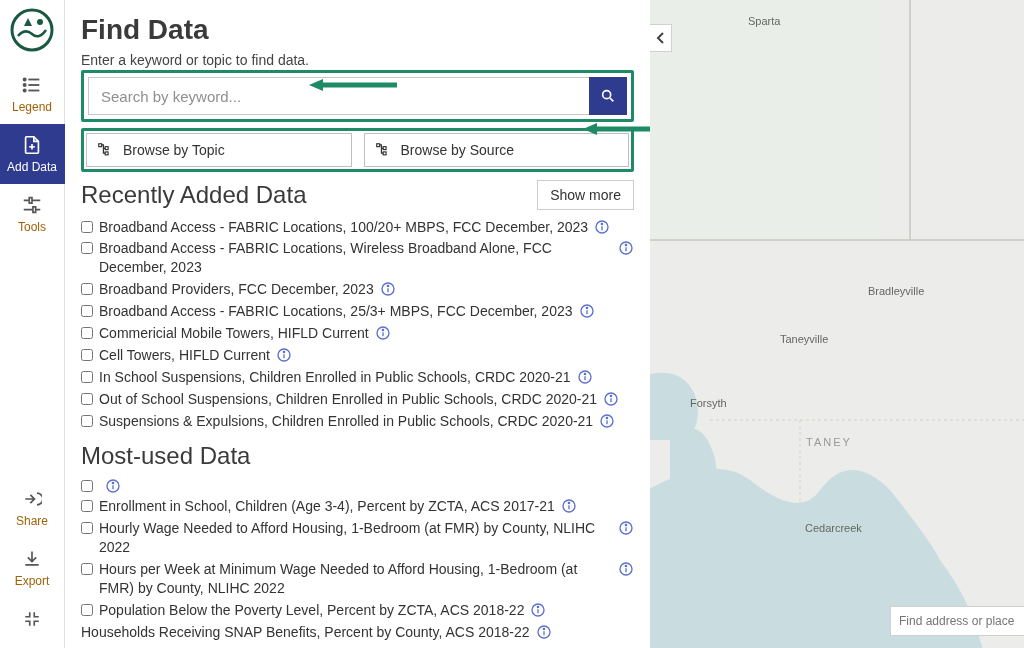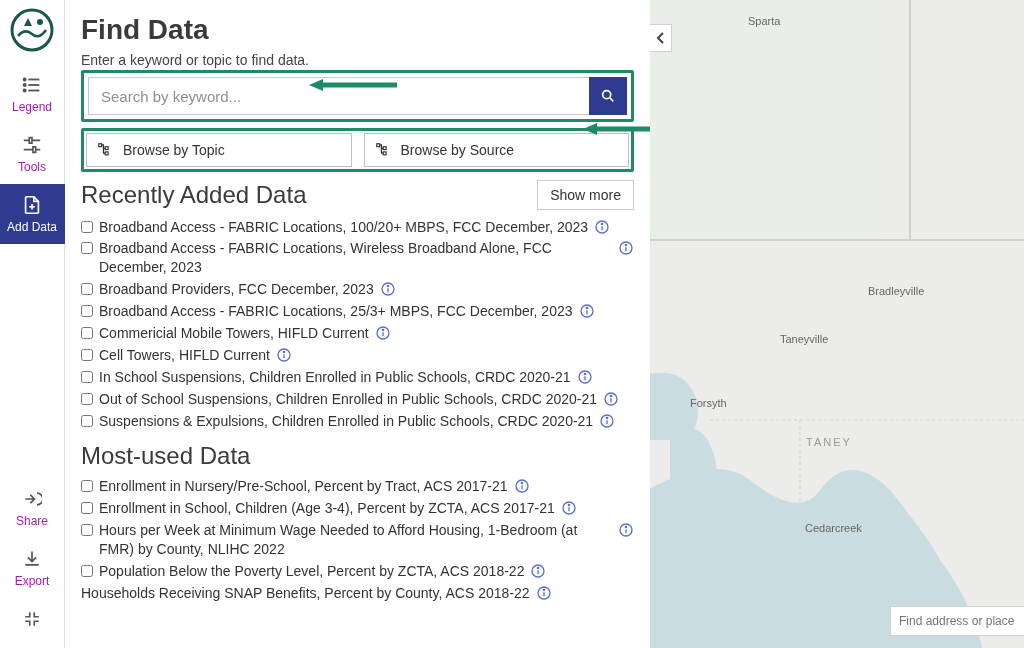--- a/index.html
+++ b/index.html
@@ -12,21 +12,21 @@
   position: absolute; left: 0; top: 0; width: 65px; height: 100%;
   background: #fff; border-right: 1px solid #e0e0e0;
   display: flex; flex-direction: column; align-items: center;
 }
 .logo {
   width: 44px; height: 44px; margin-top: 8px; margin-bottom: 12px;
 }
 .nav-item {
   width: 65px; padding: 10px 0 10px 0;
   display: flex; flex-direction: column; align-items: center; justify-content: center;
-  font-size: 12px; color: #a21caf; cursor: pointer;
+  font-size: 12px; color: #a16207; cursor: pointer;
 }
 .nav-item.active { background: #2f3b8f; color: #fff; }
 .nav-item .nav-icon { width: 22px; height: 22px; margin-bottom: 4px; display:flex; align-items:center; justify-content:center; }
 .nav-spacer { flex: 1; }
 .panel {
   position: absolute; left: 65px; top: 0; width: 585px; height: 100%;
   background: #fff; padding: 14px 16px 0 16px;
   overflow: hidden;
 }
 .panel h1.find-data { font-size: 28px; font-weight: 600; color: #3a3a3a; margin-bottom: 6px; }
@@ -114,40 +114,40 @@
           <line x1="8" y1="12" x2="20" y2="12"></line>
           <line x1="8" y1="18" x2="20" y2="18"></line>
         <circle cx="4" cy="6" r="1.2" fill="#555"></circle>
           <circle cx="4" cy="12" r="1.2" fill="#555"></circle>
           <circle cx="4" cy="18" r="1.2" fill="#555"></circle>
       </svg>
     </span>
     <span>Legend</span>
   </div>
 
-  <div class="nav-item">
-    <span class="nav-icon">
-      <svg width="22" height="22" viewBox="0 0 24 24" fill="none" stroke="#555" stroke-width="1.8">
-        <path d="M3 7 L9 7 M9 7 L9 4 L12 4 L12 10 L9 10 Z M12 7 L21 7"></path>
-        <path d="M3 17 L13 17 M13 17 L13 14 L16 14 L16 20 L13 20 Z M16 17 L21 17"></path>
-      </svg>
-    </span>
-    <span>Tools</span>
-  </div>
-
   <div class="nav-item active">
     <span class="nav-icon">
       <svg width="22" height="22" viewBox="0 0 24 24" fill="none" stroke="#fff" stroke-width="1.8">
         <path d="M14 3 H6 A1 1 0 0 0 5 4 V20 A1 1 0 0 0 6 21 H18 A1 1 0 0 0 19 20 V8 Z"></path>
         <path d="M14 3 V8 H19"></path>
         <line x1="12" y1="11" x2="12" y2="17"></line>
           <line x1="9" y1="14" x2="15" y2="14"></line>
       </svg>
     </span>
     <span>Add Data</span>
+  </div>
+
+  <div class="nav-item">
+    <span class="nav-icon">
+      <svg width="22" height="22" viewBox="0 0 24 24" fill="none" stroke="#555" stroke-width="1.8">
+        <path d="M3 7 L9 7 M9 7 L9 4 L12 4 L12 10 L9 10 Z M12 7 L21 7"></path>
+        <path d="M3 17 L13 17 M13 17 L13 14 L16 14 L16 20 L13 20 Z M16 17 L21 17"></path>
+      </svg>
+    </span>
+    <span>Tools</span>
   </div>
 
   <div class="nav-spacer"></div>
 
   <div class="nav-item">
     <span class="nav-icon">
       <svg width="20" height="20" viewBox="0 0 24 24" fill="none" stroke="#555" stroke-width="2">
         <path d="M4 12 L14 12 M10 7 L15 12 L10 17 M18 5 A4 4 0 0 1 18 19"></path>
       </svg>
     </span>
@@ -313,30 +313,38 @@
           </svg></span>
       </div>
     </div>
 
   <div class="section-head" style="margin-top:10px;">
     <h2>Most-used Data</h2>
   </div>
   <div class="data-list" id="mostused-list">
       <div class="data-row">
         <input type="checkbox" style="">
-        <span class="label">Enrollment in Nursery/Pre-School, Percent by Tract, ACS 2017-21</span>
         <span class="info-icon"><svg width="16" height="16" viewBox="0 0 24 24" fill="none" stroke="#5a6fcf" stroke-width="2">
             <circle cx="12" cy="12" r="9"></circle>
             <line x1="12" y1="11" x2="12" y2="17"></line>
             <circle cx="12" cy="7.5" r="1" fill="#5a6fcf"></circle>
           </svg></span>
       </div>
       <div class="data-row">
         <input type="checkbox" style="">
         <span class="label">Enrollment in School, Children (Age 3-4), Percent by ZCTA, ACS 2017-21</span>
+        <span class="info-icon"><svg width="16" height="16" viewBox="0 0 24 24" fill="none" stroke="#5a6fcf" stroke-width="2">
+            <circle cx="12" cy="12" r="9"></circle>
+            <line x1="12" y1="11" x2="12" y2="17"></line>
+            <circle cx="12" cy="7.5" r="1" fill="#5a6fcf"></circle>
+          </svg></span>
+      </div>
+      <div class="data-row">
+        <input type="checkbox" style="">
+        <span class="label">Hourly Wage Needed to Afford Housing, 1-Bedroom (at FMR) by County, NLIHC 2022</span>
         <span class="info-icon"><svg width="16" height="16" viewBox="0 0 24 24" fill="none" stroke="#5a6fcf" stroke-width="2">
             <circle cx="12" cy="12" r="9"></circle>
             <line x1="12" y1="11" x2="12" y2="17"></line>
             <circle cx="12" cy="7.5" r="1" fill="#5a6fcf"></circle>
           </svg></span>
       </div>
       <div class="data-row">
         <input type="checkbox" style="">
         <span class="label">Hours per Week at Minimum Wage Needed to Afford Housing, 1-Bedroom (at FMR) by County, NLIHC 2022</span>
         <span class="info-icon"><svg width="16" height="16" viewBox="0 0 24 24" fill="none" stroke="#5a6fcf" stroke-width="2">

